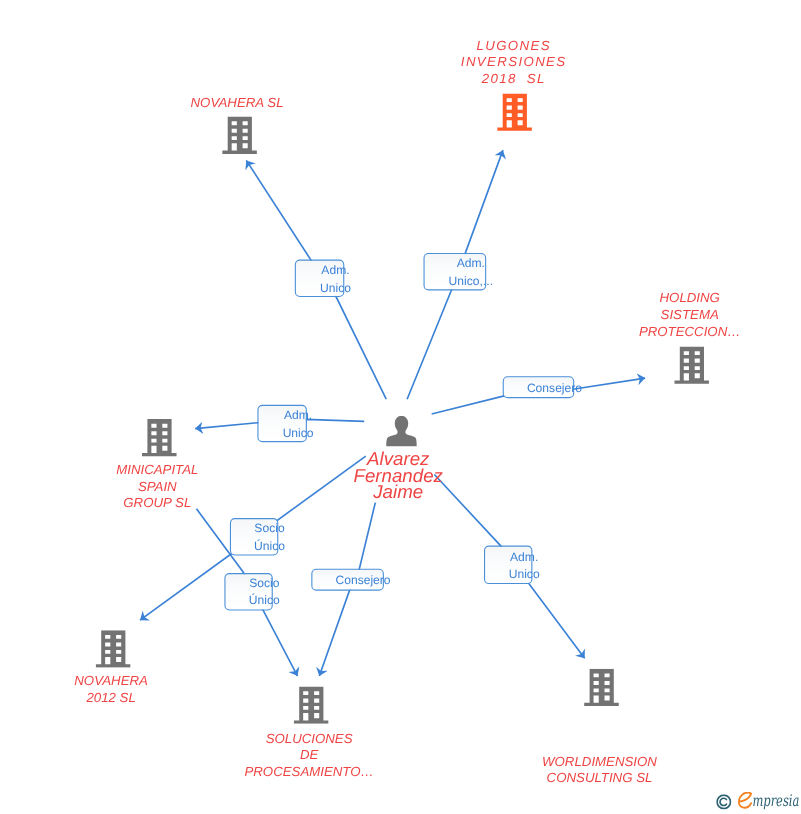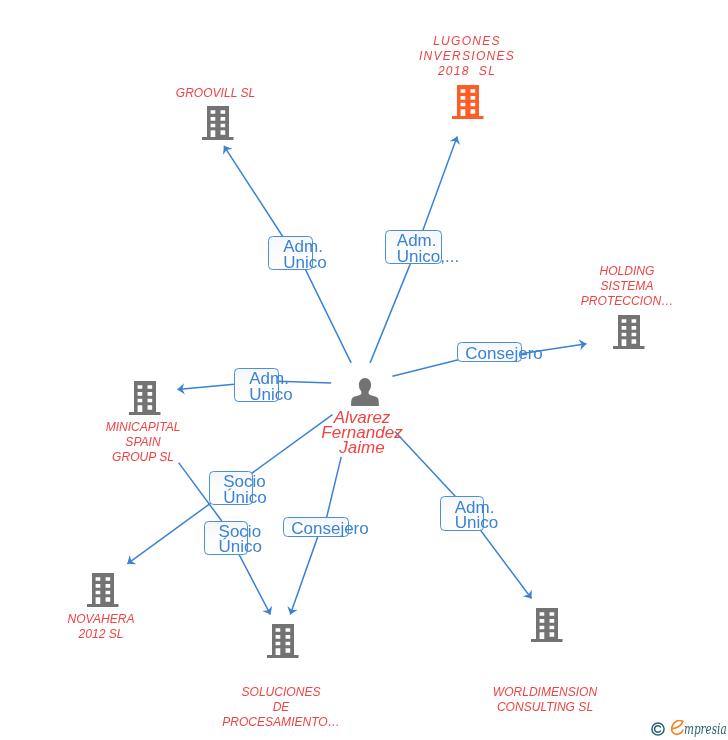--- a/index.html
+++ b/index.html
@@ -5,21 +5,21 @@
   html,body{margin:0;padding:0;}
   body{width:728px;height:740px;background:#ffffff;font-family:"Liberation Sans",sans-serif;overflow:hidden;}
   #stage{position:relative;width:728px;height:740px;background:#fff;}
   svg.edges{position:absolute;left:0;top:0;width:728px;height:740px;}
   .node{position:absolute;width:0;height:0;}
   .cap{position:absolute;left:-2px;transform:translateX(-50%);
      width:220px;text-align:center;color:#ef4444;font-size:12.05px;line-height:15.2px;
      white-space:pre-line;font-style:italic;}
   .ico{position:absolute;left:0;transform:translateX(-50%);line-height:0;}
   .relbox{position:absolute;border:1.4px solid #4a90d9;border-radius:4.5px;background:linear-gradient(to bottom,#f4f6f8 0%,#fbfcfd 45%,#ffffff 100%);
-     color:#3b82d6;font-size:17px;line-height:15.2px;
+     color:#3b82d6;font-size:11px;line-height:15.2px;text-align:center;
      box-sizing:border-box;white-space:pre-line;
      display:flex;align-items:center;justify-content:center;padding-top:3px;padding-right:3px;padding-left:32px;}
   #brand{position:absolute;left:650px;top:720px;}
   #brand .cp{position:absolute;left:1.3px;top:1.5px;line-height:0;}
   #brand .swash{position:absolute;left:21px;top:0px;line-height:0;}
   #brand .word{font-family:"DejaVu Serif Condensed","DejaVu Serif",serif;font-style:italic;font-size:14.5px;
      color:#2b6173;position:absolute;left:33.5px;top:1.5px;white-space:nowrap;line-height:15px;
      transform:scaleX(0.80);transform-origin:left center;}
 </style>
 </head>
@@ -45,21 +45,21 @@
       <path d="M392.4,376.3 L457.4,360.1 L522.3,353.6 L586.5,343.7"></path>
       <path d="M331.1,383.1 L278.2,381.2 L231.3,384.5 L177.4,389.6"></path>
       <path d="M332.5,414.6 L127.3,563.8"></path>
       <path d="M178.6,462.6 L221,520 L270.5,614.6"></path>
       <path d="M341.2,456.9 L326.7,517.1 L317.5,537.4 L290.3,614.6"></path>
       <path d="M394.9,431.4 L455,496 L531.5,598.5"></path>
     </g>
   </svg>
 
   <div class="node" style="left:217.5px;top:86px;">
-    <div class="cap" style="top:0px;">GROOVILL SL</div>
+    <div class="cap" style="top:0px;">NOVAHERA SL</div>
     <div class="ico" style="top:20px;">
       <svg width="32" height="34" viewBox="0 0 32 34">
           <use href="#bldg" fill="#737373"></use>
         </svg>
     </div>
   </div>
 
   <div class="node" style="left:468px;top:34px;">
     <div class="cap" style="top:0px;letter-spacing:1.25px;margin-left:1px;white-space:pre-wrap;">LUGONES
 INVERSIONES
@@ -102,21 +102,21 @@
     <div class="cap" style="top:39px;">NOVAHERA
 2012 SL</div>
   </div>
 
   <div class="node" style="left:283px;top:624px;">
     <div class="ico" style="top:0px;">
       <svg width="32" height="34" viewBox="0 0 32 34">
           <use href="#bldg" fill="#737373"></use>
         </svg>
     </div>
-    <div class="cap" style="top:40px;margin-top:21px;">SOLUCIONES
+    <div class="cap" style="top:40px;">SOLUCIONES
 DE
 PROCESAMIENTO…</div>
   </div>
 
   <div class="node" style="left:547px;top:608px;">
     <div class="ico" style="top:0px;">
       <svg width="32" height="34" viewBox="0 0 32 34">
           <use href="#bldg" fill="#737373"></use>
         </svg>
     </div>

